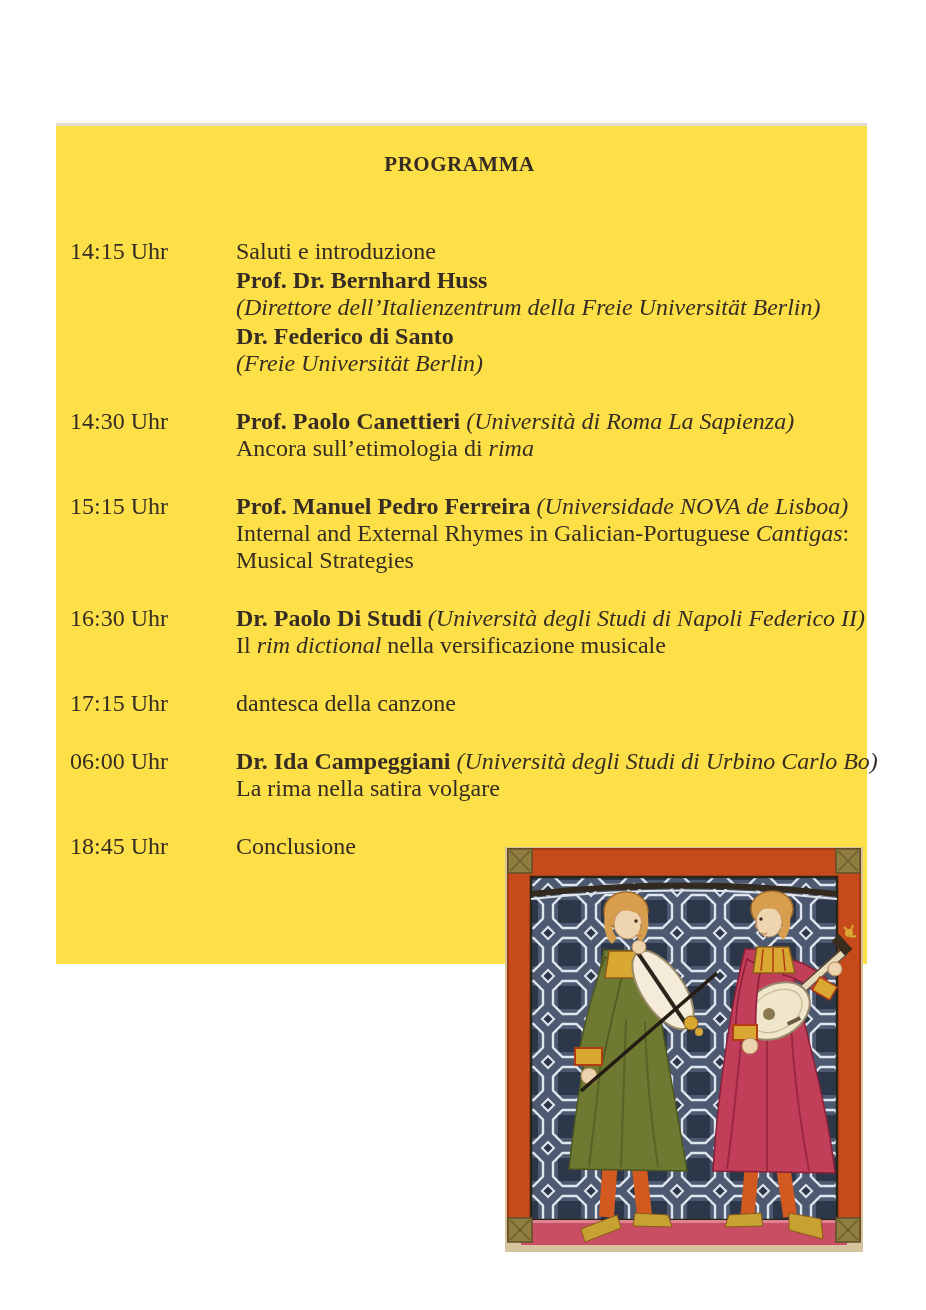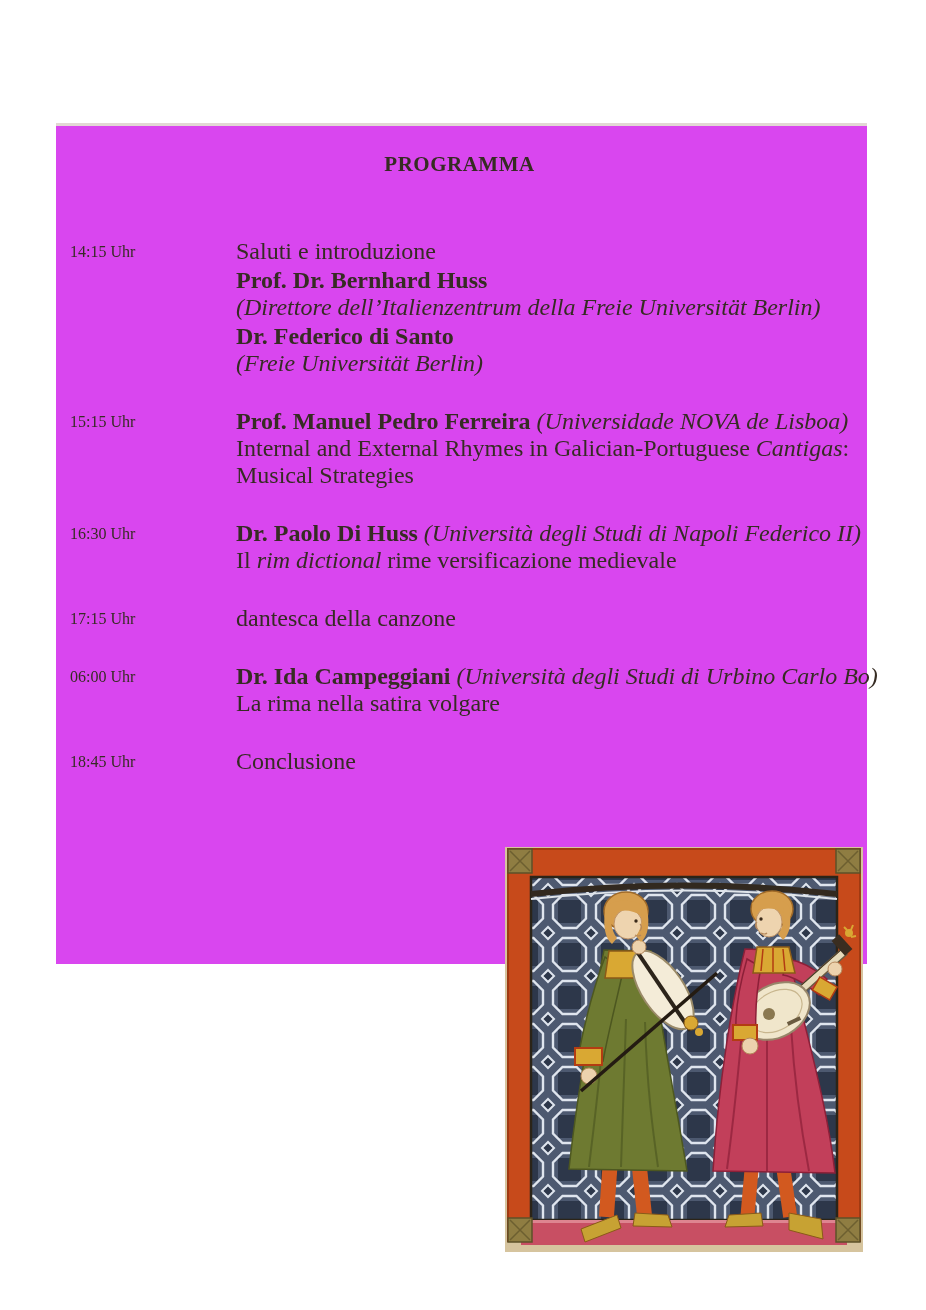--- a/index.html
+++ b/index.html
@@ -8,21 +8,21 @@
     width:926px;height:1310px;
     background:#ffffff;
     font-family:"Liberation Serif","DejaVu Serif",serif;
     color:#362c23;
     overflow:hidden;
   }
   .panel{
     position:absolute;
     left:56px;top:123px;
     width:811px;height:841px;
-    background:#d946ef;
+    background:#fde047;
     border-top:3px solid #e2d8d4;
     box-sizing:border-box;
     padding:24px 18px 0 14px;
   }
   .title{
     margin:0 0 60px 0;
     text-align:center;
     font-size:21px;
     font-weight:700;
     letter-spacing:0.5px;
@@ -30,21 +30,21 @@
   }
   .entries{}
   .entry{
     display:flex;
     align-items:flex-start;
     margin-bottom:31px;
   }
   .time{
     flex:none;
     width:166px;
-    font-size:16px;
+    font-size:24px;
     line-height:27px;
     white-space:nowrap;
     font-family:Liberation Serif, serif;
   }
   .content{flex:1;min-width:0;}
   .block + .block{margin-top:2px;}
   .line{
     font-size:24px;
     line-height:27px;
     white-space:nowrap;
@@ -77,35 +77,44 @@
               <div class="line"><span class="seg-bold">Prof. Dr. Bernhard Huss</span></div>
               <div class="line"><span class="seg-italic">(Direttore dell’Italienzentrum della Freie Universität Berlin)</span></div>
             </div>
             <div class="block">
               <div class="line"><span class="seg-bold">Dr. Federico di Santo</span></div>
               <div class="line"><span class="seg-italic">(Freie Universität Berlin)</span></div>
             </div>
           </div>
         </div>
         <div class="entry">
+          <div class="time">14:30 Uhr</div>
+          <div class="content">
+            <div class="block">
+              <div class="line"><span class="seg-bold">Prof. Paolo Canettieri </span><span class="seg-italic">(Università di Roma La Sapienza)</span></div>
+              <div class="line"><span>Ancora sull’etimologia di </span><span class="seg-italic">rima</span></div>
+            </div>
+          </div>
+        </div>
+        <div class="entry">
           <div class="time">15:15 Uhr</div>
           <div class="content">
             <div class="block">
               <div class="line"><span class="seg-bold">Prof. Manuel Pedro Ferreira </span><span class="seg-italic">(Universidade NOVA de Lisboa)</span></div>
               <div class="line"><span>Internal and External Rhymes in Galician-Portuguese </span><span class="seg-italic">Cantigas</span><span>:</span></div>
               <div class="line"><span>Musical Strategies</span></div>
             </div>
           </div>
         </div>
         <div class="entry">
           <div class="time">16:30 Uhr</div>
           <div class="content">
             <div class="block">
-              <div class="line"><span class="seg-bold">Dr. Paolo Di Huss </span><span class="seg-italic">(Università degli Studi di Napoli Federico II)</span></div>
-              <div class="line"><span>Il </span><span class="seg-italic">rim dictional</span><span> rime versificazione medievale</span></div>
+              <div class="line"><span class="seg-bold">Dr. Paolo Di Studi </span><span class="seg-italic">(Università degli Studi di Napoli Federico II)</span></div>
+              <div class="line"><span>Il </span><span class="seg-italic">rim dictional</span><span> nella versificazione musicale</span></div>
             </div>
           </div>
         </div>
         <div class="entry">
           <div class="time">17:15 Uhr</div>
           <div class="content">
             <div class="block">
               <div class="line"><span>dantesca della canzone</span></div>
             </div>
           </div>

